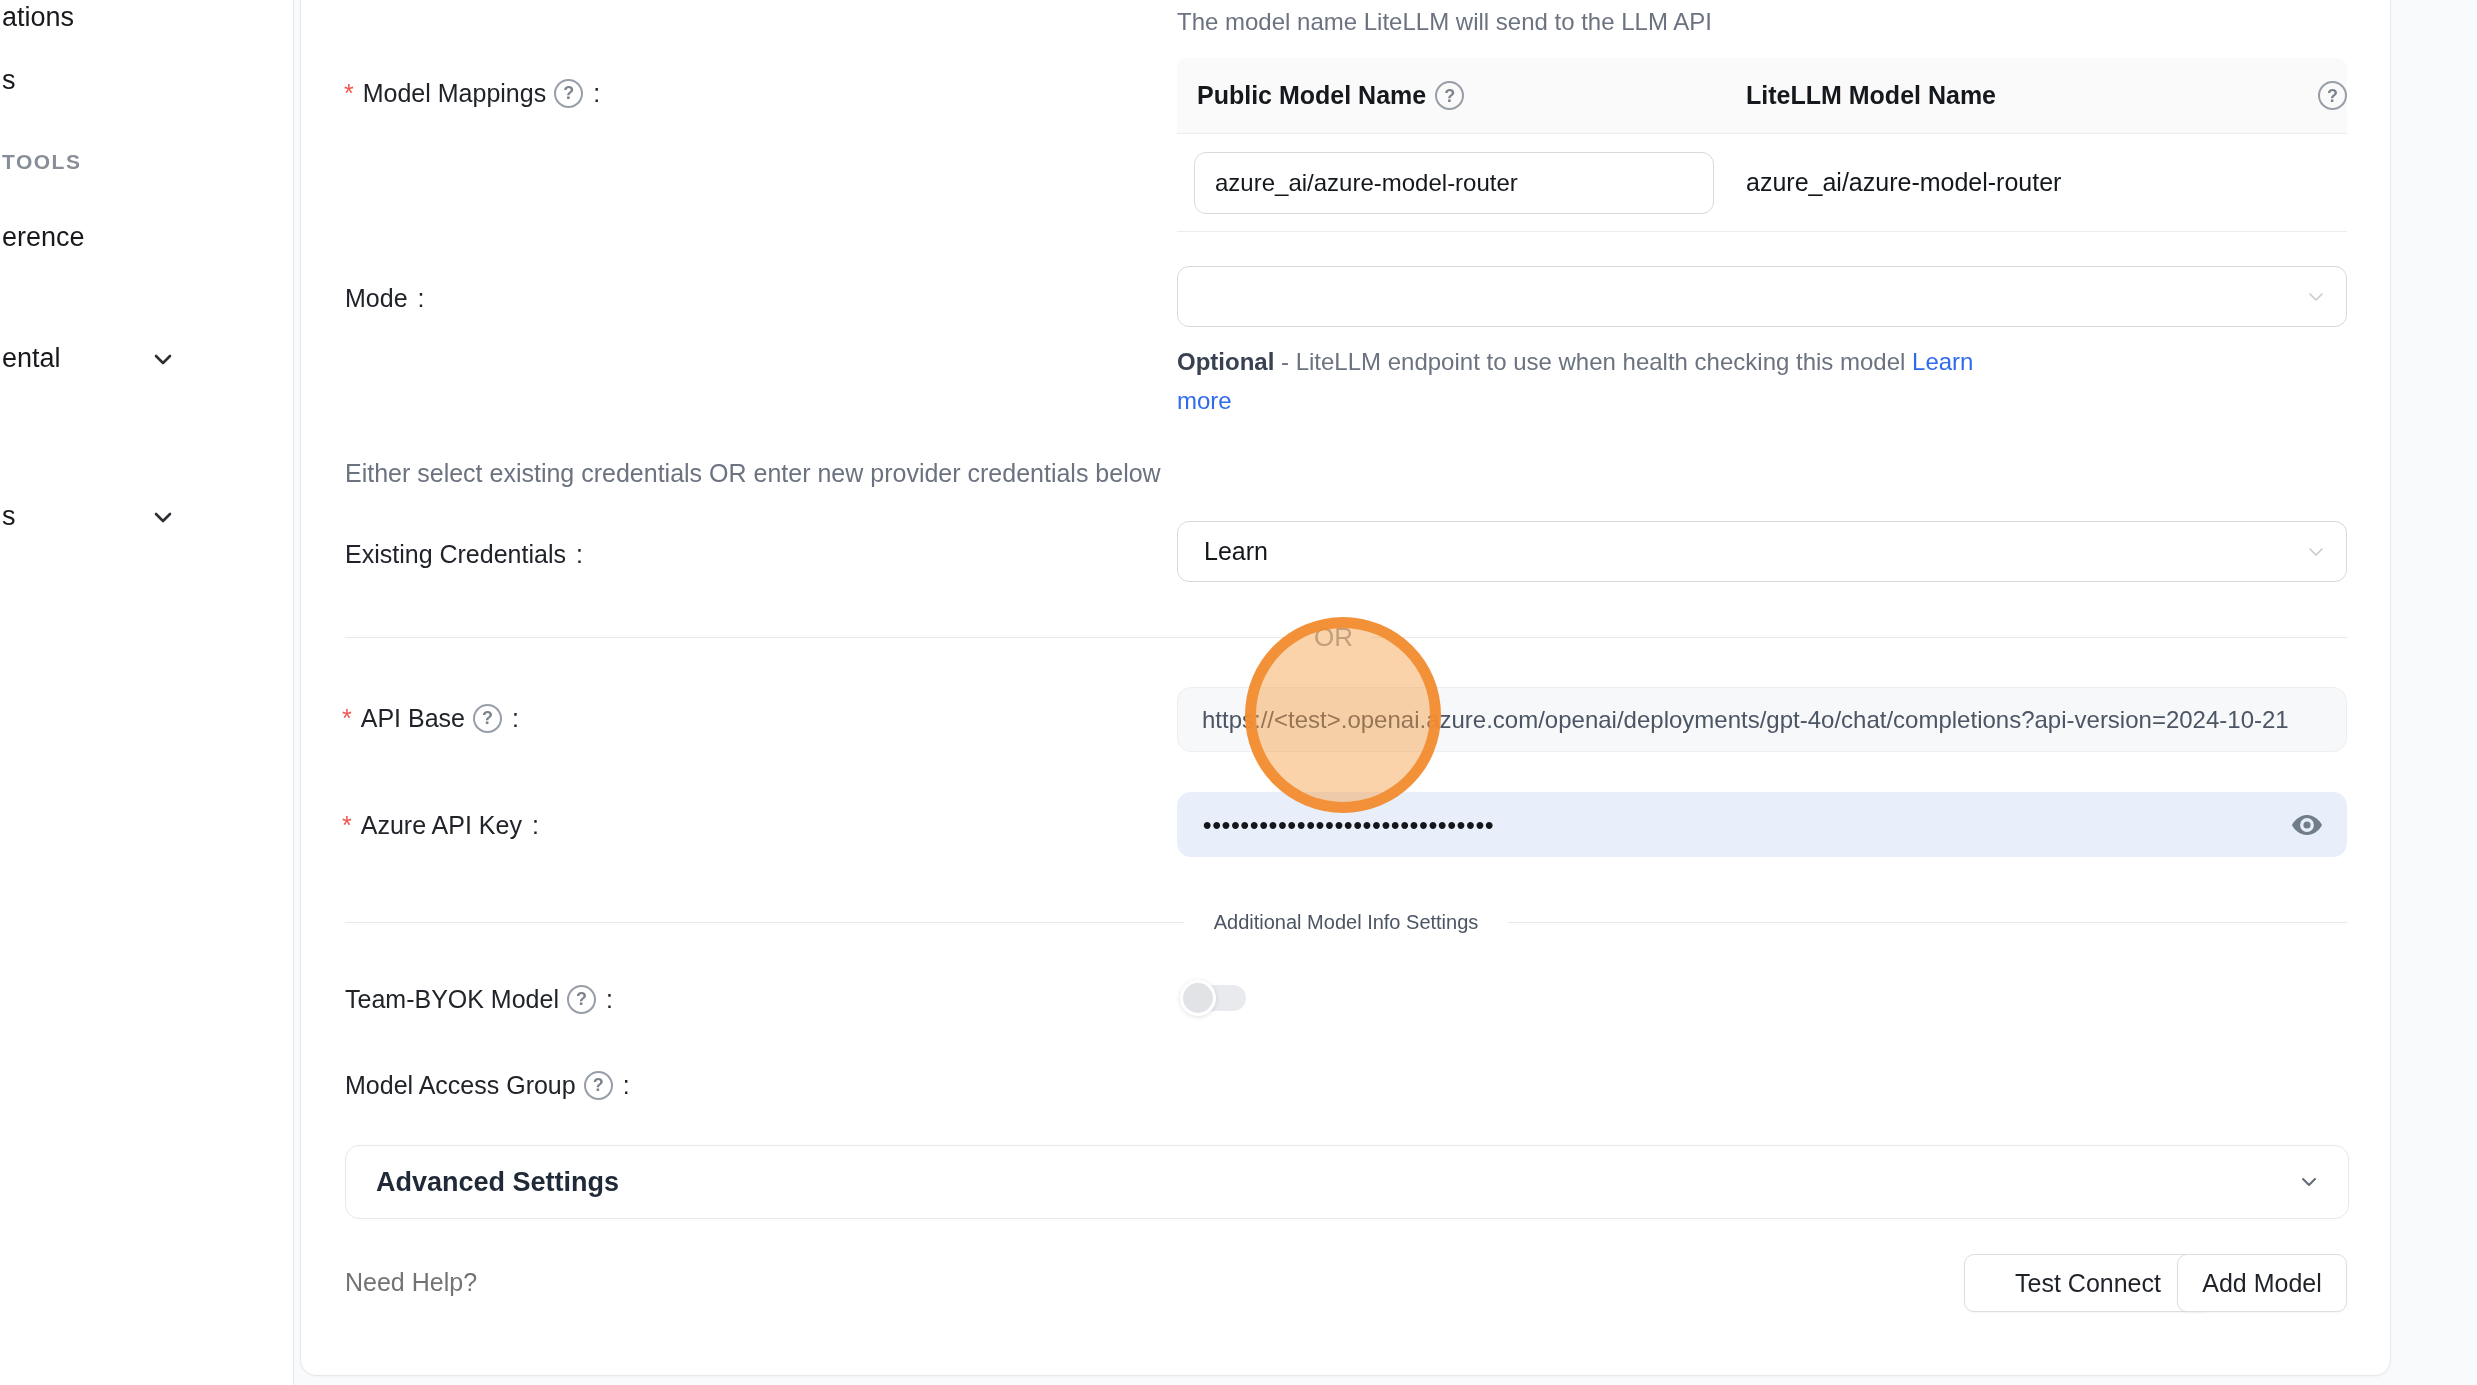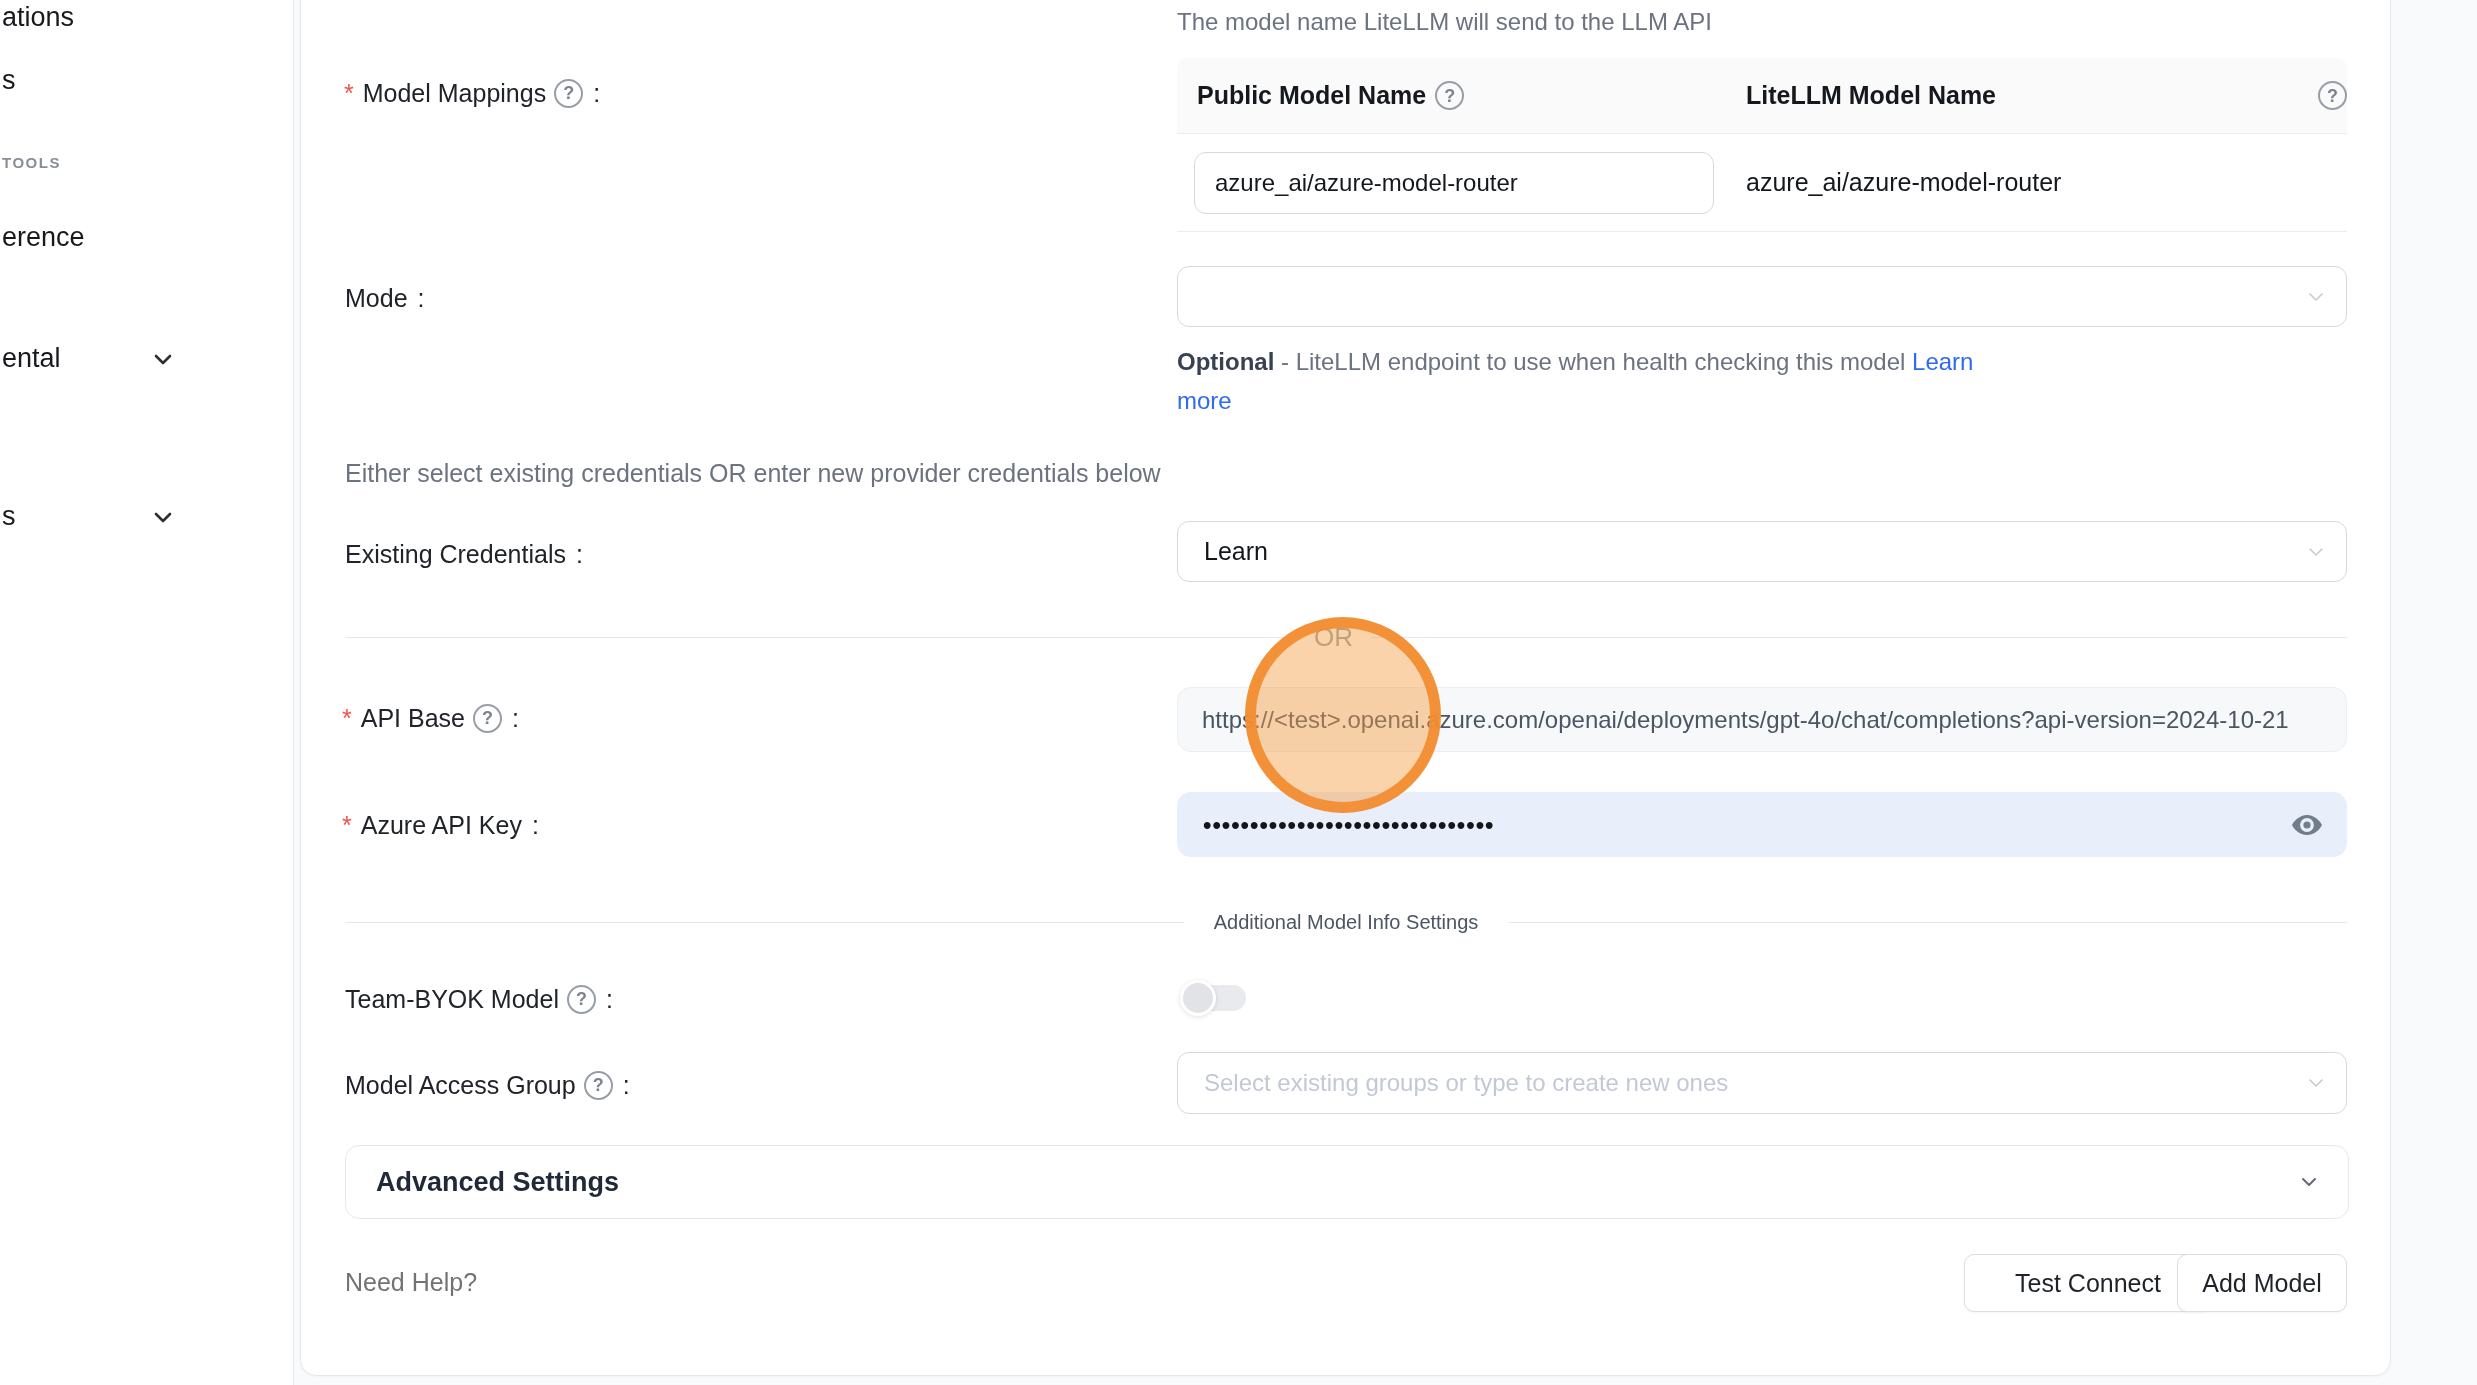--- a/index.html
+++ b/index.html
@@ -7,21 +7,21 @@
   .page {
     position:relative; width:2477px; height:1385px; overflow:hidden;
     background:#f9fafb; font-family:"Liberation Sans","DejaVu Sans",sans-serif;
     color:#1f2329; font-size:25px;
   }
   
   .sidebar { position:absolute; left:0; top:0; width:294px; height:1385px;
     background:#fff; border-right:1px solid #e7e9ec; z-index:2;padding-left:9px; }
   .sb-item { position:absolute; left:2px; height:34px; display:flex; align-items:center;
     font-size:27px; color:#17191c; white-space:nowrap; }
-  .sb-section { font-size:15px; color:#878e98; font-weight:700; letter-spacing:1.5px; }
+  .sb-section { font-size:21px; color:#878e98; font-weight:700; letter-spacing:1.5px; }
   .sb-chev { position:absolute; }
   
   .card { position:absolute; left:300px; top:-24px; width:2091px; height:1400px;
     background:#fff; border:1px solid #e6e8eb; border-radius:16px; z-index:1;
     box-shadow:0 1px 2px rgba(0,0,0,0.03); }
   .abs { position:absolute; z-index:3; }
   
   .flabel { position:absolute; z-index:3; display:flex; align-items:center; gap:8px;
     height:34px; font-size:25px; color:#202329; white-space:nowrap; }
   .flabel::after { content:":"; margin-left:2px; color:#202329; }
@@ -213,26 +213,20 @@
   </div>
   <div class="switch">
     <div class="track"></div>
     <div class="knob"></div>
   </div>
 
   <div class="flabel" style="left:345px; top:1068px">
     <span>Model Access Group</span>
     <span class="qicon">?</span>
   </div>
-  <div class="select" style="left:1177px; top:1052px; height:62px">
-    <span class="placeholder">Select existing groups or type to create new ones</span>
-    <svg class="sel-chev" width="20" height="20" viewBox="0 0 20 20">
-        <path d="M4 7 l6 6 l6 -6" fill="none" stroke="#c6cad1" stroke-width="1.6" stroke-linecap="round" stroke-linejoin="round"></path>
-      </svg>
-  </div>
 
   <div class="adv">
     <span class="adv-t">Advanced Settings</span>
     <svg class="sel-chev" width="22" height="22" viewBox="0 0 22 22">
         <path d="M5 8 l6 6 l6 -6" fill="none" stroke="#646b76" stroke-width="2" stroke-linecap="round" stroke-linejoin="round"></path>
       </svg>
   </div>
 
   <a class="help-link">Need Help?</a>
   <button class="btn" style="left:1964px; width:248px">Test Connect</button>

